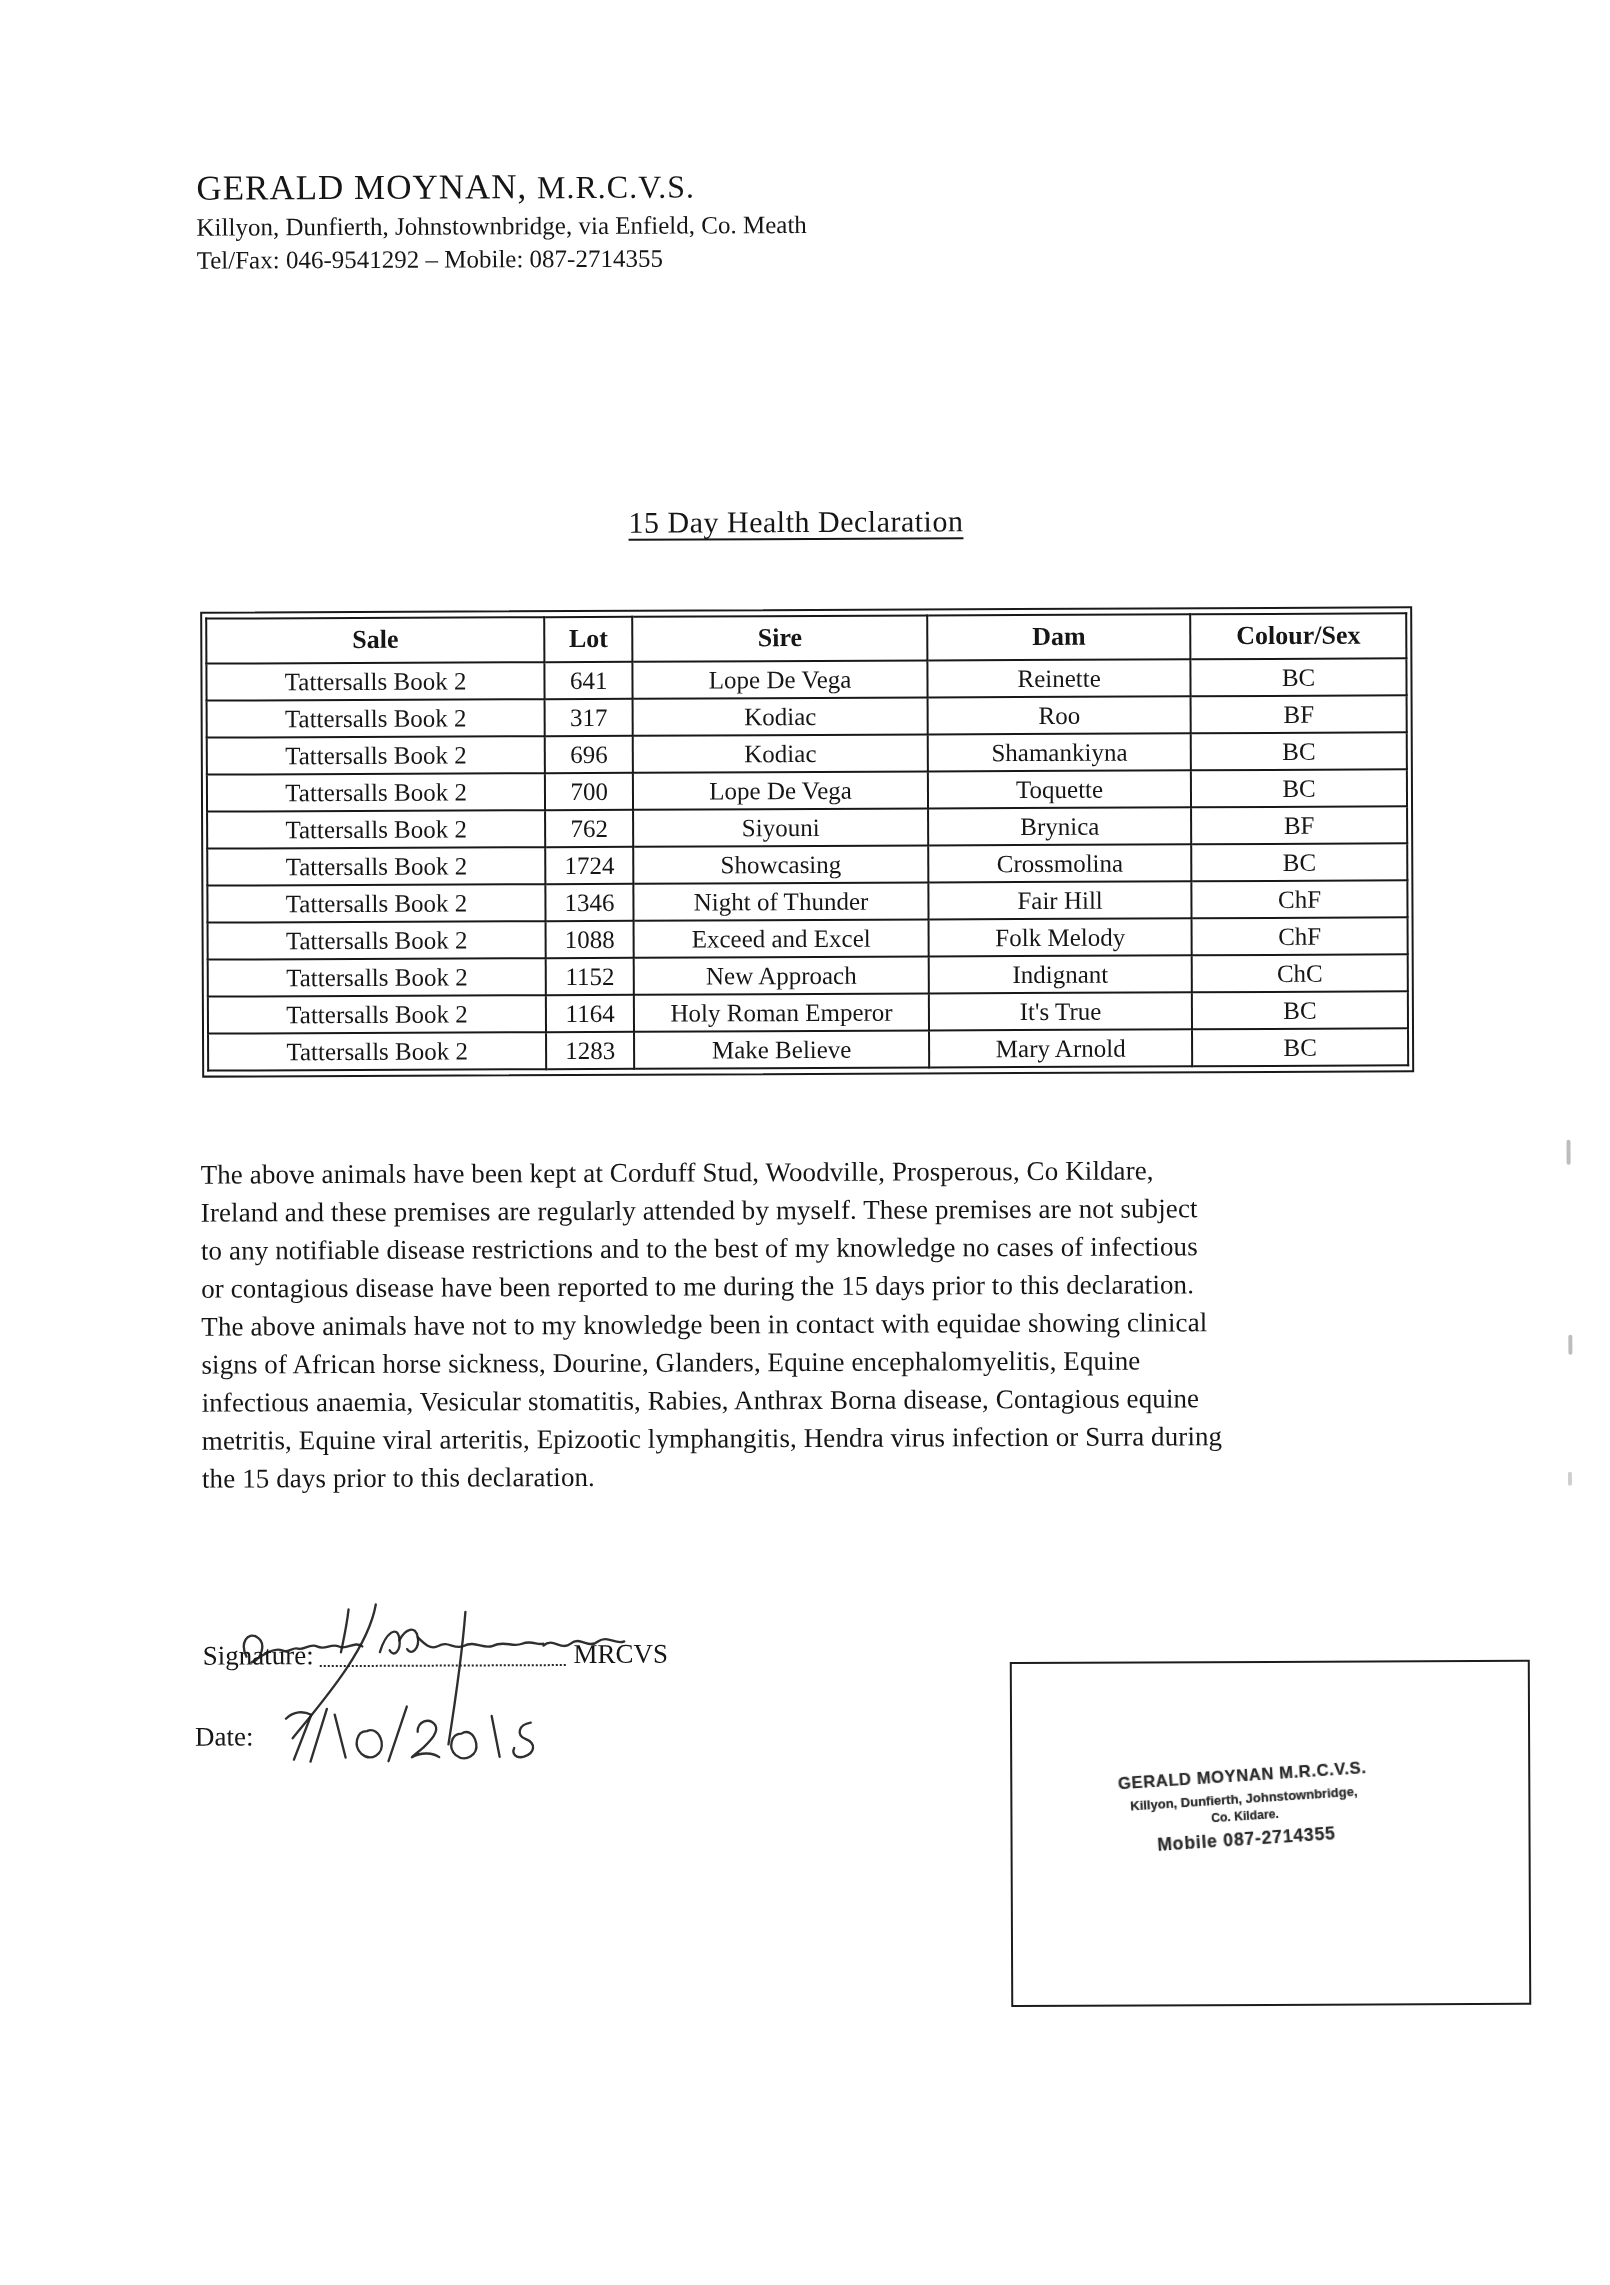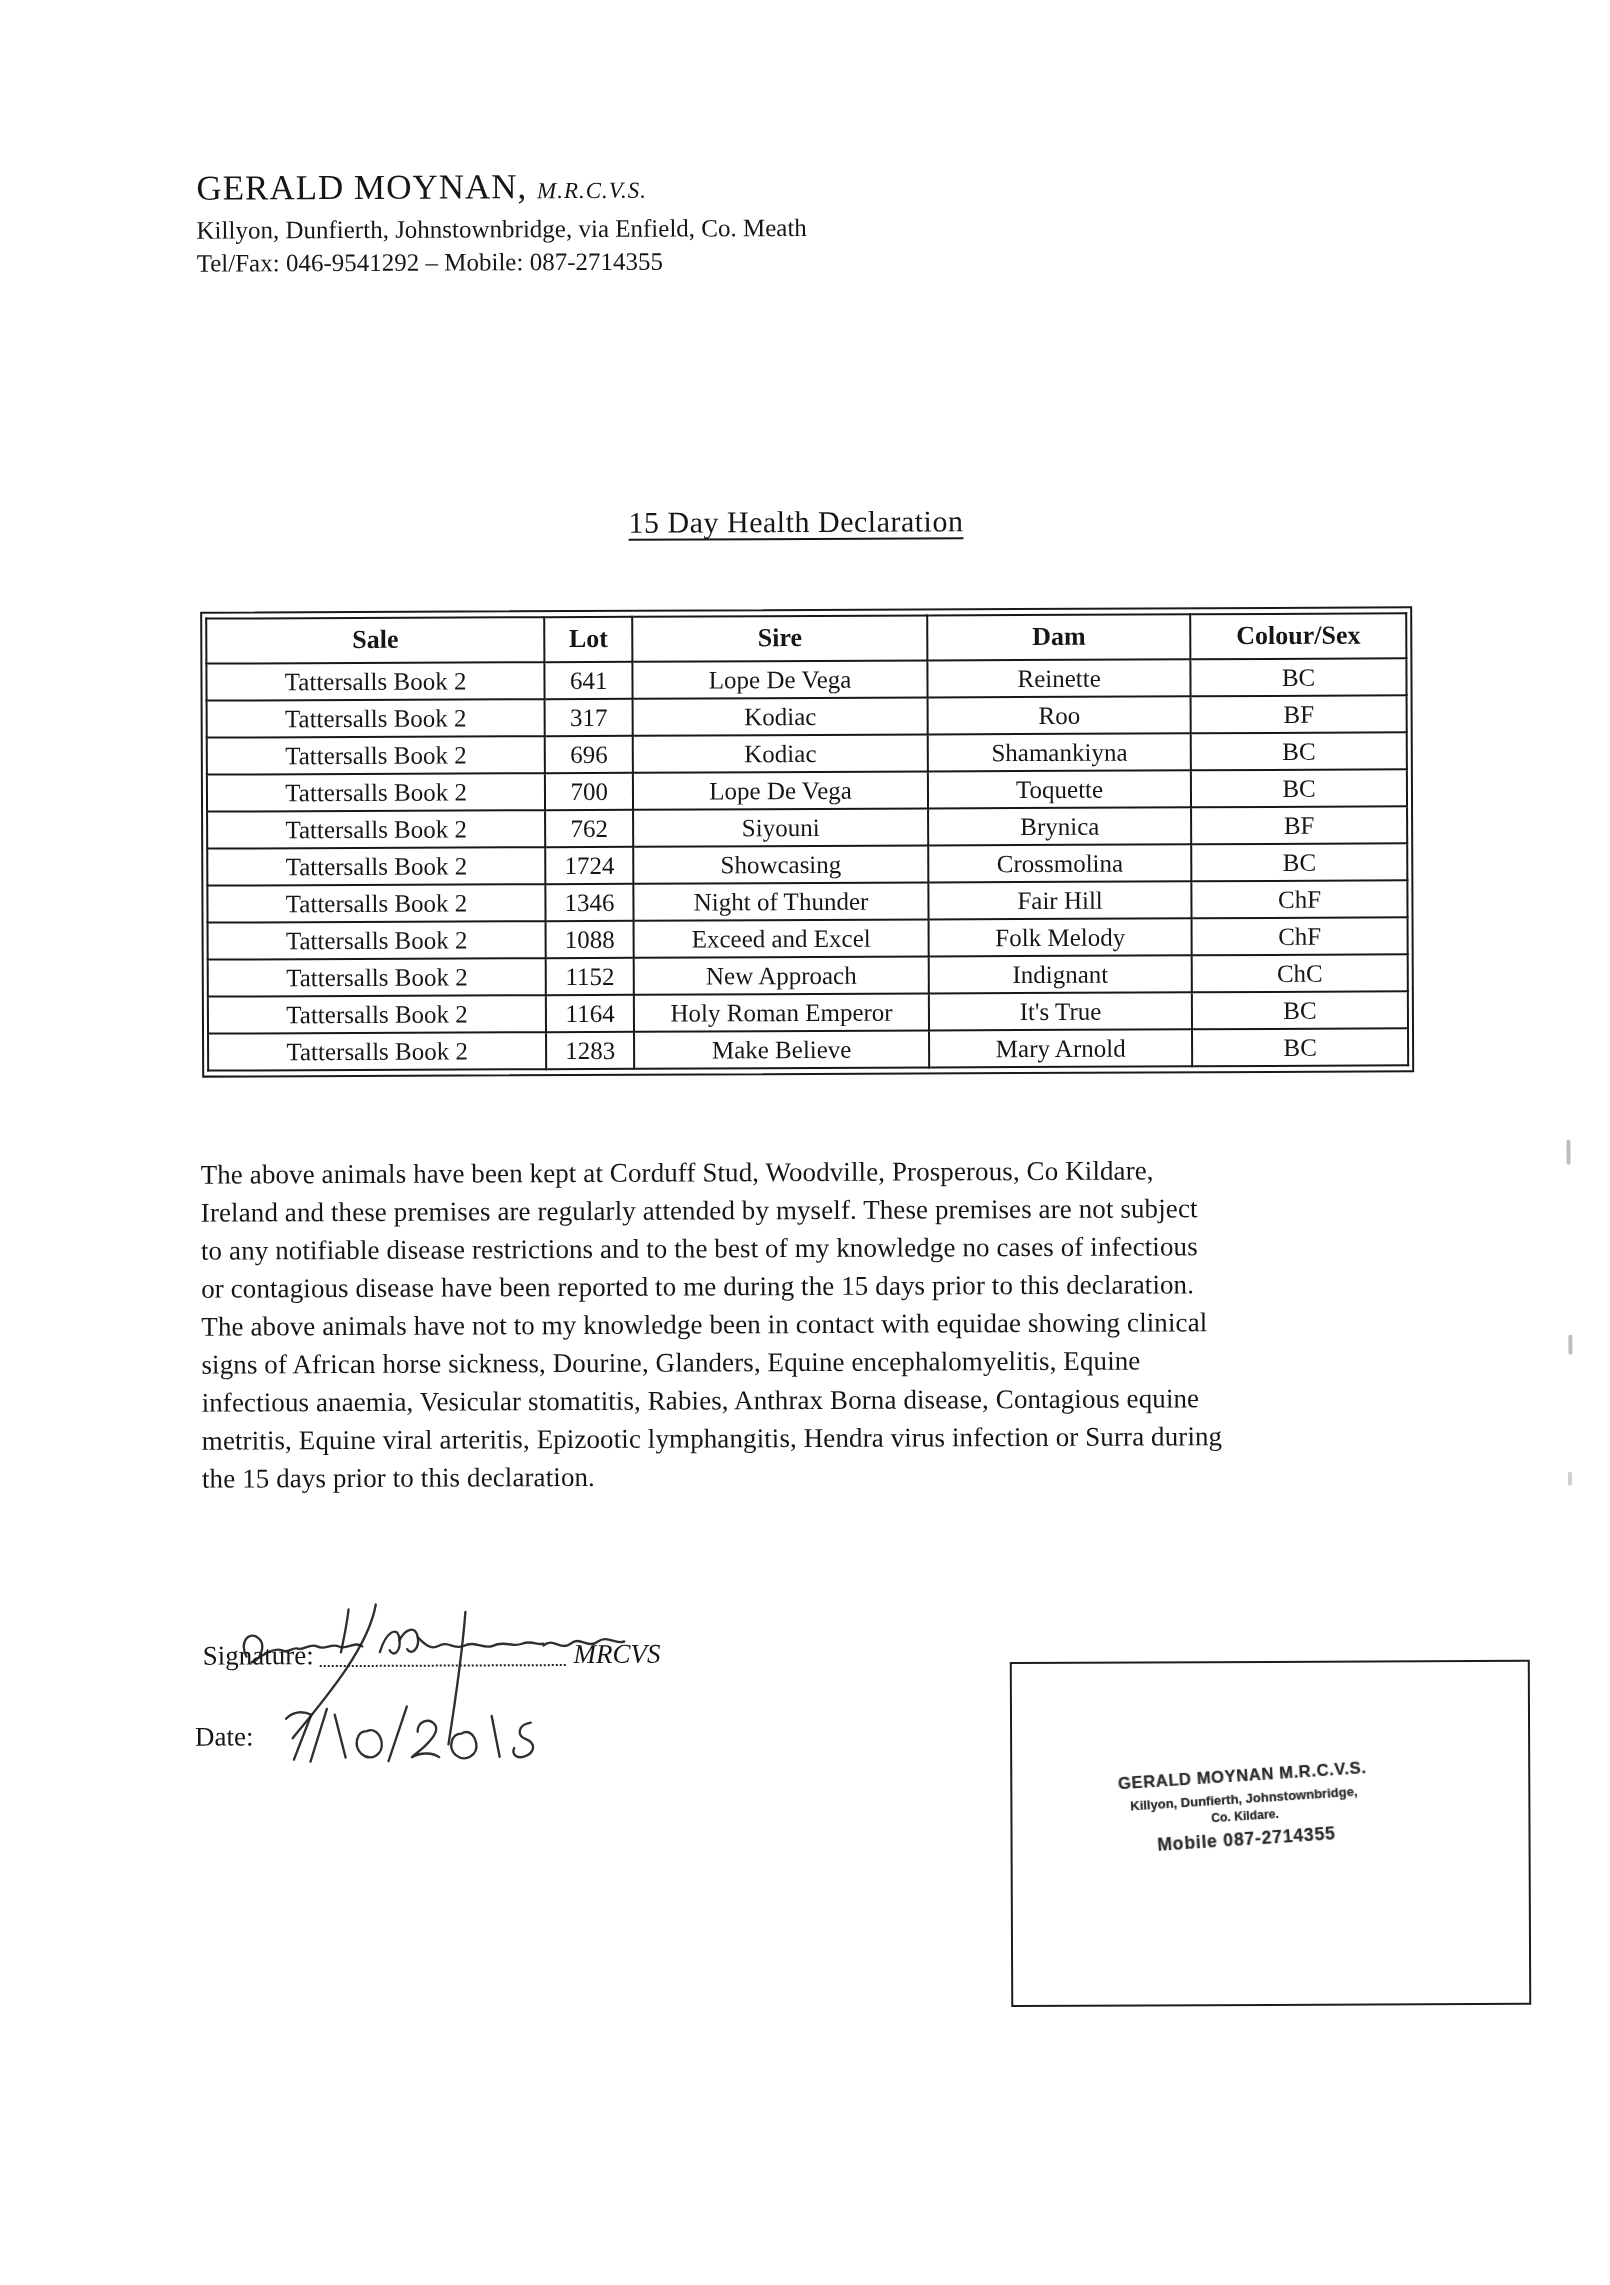--- a/index.html
+++ b/index.html
@@ -10,21 +10,21 @@
     font-family:"Liberation Serif", serif;
     color:#161616;
     overflow:hidden;
     margin:0 auto;
   }
   .tilt{position:absolute;inset:0;transform:rotate(-0.25deg);transform-origin:50% 45%;}
 
   
   .letterhead{position:absolute;left:200px;top:164px;}
   .lh-name{font-size:35px;letter-spacing:1px;line-height:43px;white-space:nowrap;}
-  .lh-name .creds{font-size:23px;letter-spacing:1px;font-style:italic;}
+  .lh-name .creds{font-size:32px;letter-spacing:1px;}
   .lh-address,.lh-contact{font-size:25px;line-height:33px;white-space:nowrap;}
 
   
   .doc-title{
     position:absolute;left:0;top:505px;width:100%;
     text-align:center;font-size:30px;letter-spacing:0.5px;
     text-decoration:underline;text-decoration-thickness:2px;text-underline-offset:5.9px;
     padding-right:13.7px;box-sizing:border-box;
   }
 
@@ -47,21 +47,21 @@
   
   .declaration{
     position:absolute;left:200px;top:1153px;width:1297px;
     font-size:27px;line-height:38px;white-space:pre-line;
     letter-spacing:0.1px;
   }
 
   
   .sig-line{position:absolute;left:200px;top:1638px;display:flex;align-items:baseline;font-size:27px;}
   .sig-leader{width:246px;border-bottom:2.9px dotted #232323;align-self:flex-end;margin:0 7.8px 6.8px 5.9px;height:25px;}
-  .sig-suffix{white-space:nowrap;font-style:italic;}
+  .sig-suffix{white-space:nowrap;}
   .sig-svg{position:absolute;left:229px;top:1588px;z-index:3;}
   .date-line{position:absolute;left:192px;top:1719px;font-size:27px;}
   .date-svg{position:absolute;left:271px;top:1697px;z-index:3;}
   .ink{stroke:#1d1d1d;stroke-width:2.4;fill:none;stroke-linecap:round;stroke-linejoin:round;opacity:.92;}
 
   
   .stamp-box{
     position:absolute;left:1007px;top:1663px;width:520px;height:345px;
     border:2.9px solid #1c1c1c;box-sizing:border-box;background:#fff;
   }

